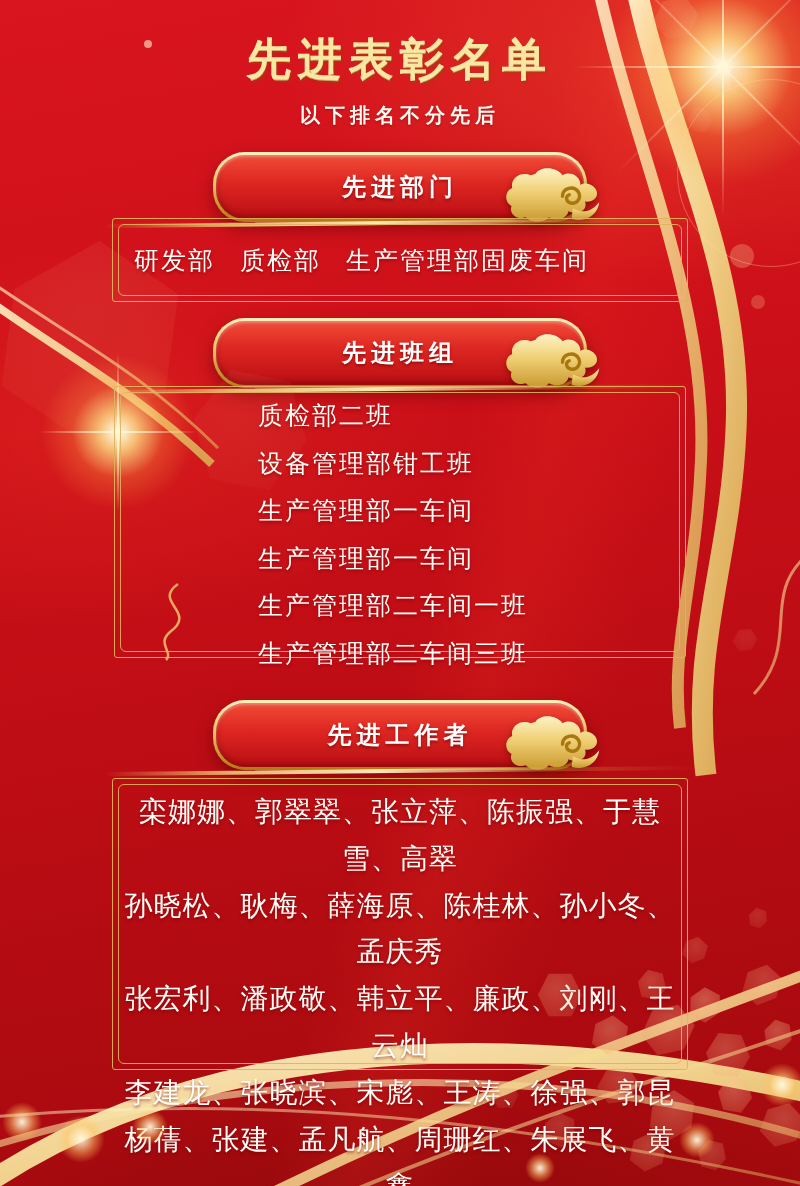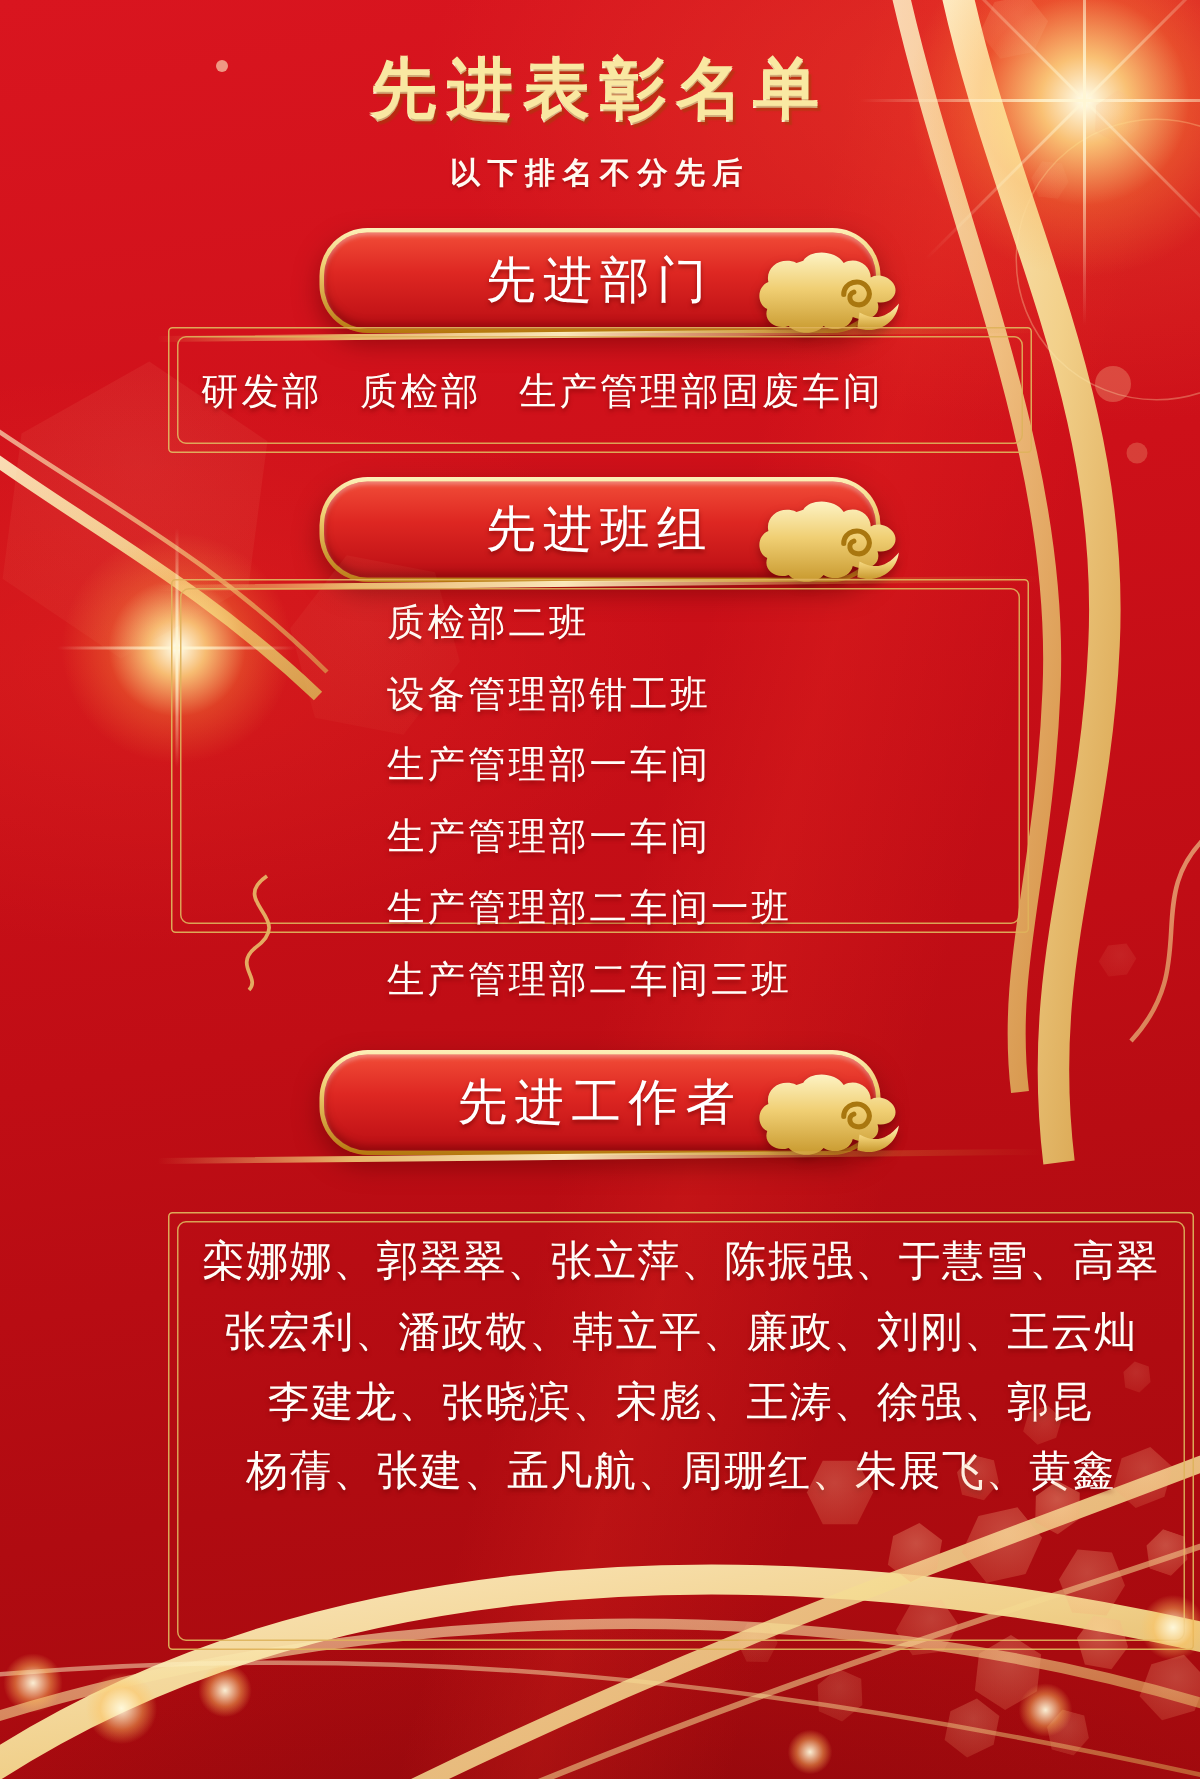--- a/index.html
+++ b/index.html
@@ -34,21 +34,21 @@
     background:linear-gradient(180deg,#fdf0b8 0%,#eecb6e 38%,#b5770e 100%);
     box-shadow:0 7px 16px rgba(90,0,0,.5);
   }
   .banner-inner{
     width:100%;height:100%;border-radius:29px;box-sizing:border-box;
     background:linear-gradient(180deg,#f14c37 0%,#de2722 42%,#bb0e14 100%);
     box-shadow:inset 0 2px 3px rgba(255,255,255,.35), inset 0 -3px 6px rgba(90,0,0,.45);
     display:flex;align-items:center;justify-content:center;
   }
   .banner-text{
-    font-size:33px;color:#ffffff;letter-spacing:5px;font-weight:400;
+    font-size:24px;color:#ffffff;letter-spacing:5px;font-weight:700;
     text-shadow:0 2px 3px rgba(110,0,0,.6);
   }
   .cloud{position:absolute;right:-13px;bottom:-8px;width:99px;height:72px;
     filter:drop-shadow(0 3px 3px rgba(90,0,0,.5));}
   .banner-swish{
     position:absolute;left:-108px;bottom:-3px;width:590px;height:4px;border-radius:3px;
     background:linear-gradient(90deg,transparent 0%,rgba(244,212,122,.85) 22%,rgba(255,242,195,.95) 46%,rgba(212,160,62,.35) 76%,transparent 100%);
     transform:rotate(-.6deg);pointer-events:none;
   }
   
@@ -164,21 +164,21 @@
     </div>
     <svg class="cloud" viewBox="0 0 132 90">
       <use href="#cloud-shape"></use>
       <path fill="url(#cg)" d="M40 20 C26 14 12 24 15 37 C5 41 4 56 14 61 C10 72 22 80 33 76 C40 84 58 84 64 76 C74 82 88 78 90 68 C104 74 116 66 112 55 C124 57 132 47 126 38 C120 30 110 30 106 33 C106 21 92 14 82 20 C74 8 52 8 46 18 Z"></path>
       <path fill="url(#cg)" d="M96 64 C110 72 121 68 131 56 C129 72 114 84 94 78 Z"></path>
       <path d="M82 48 c0 -11 15 -15 21 -6 c5 8 -2 17 -10 15 c-6 -1 -8 -9 -2 -11" fill="none" stroke="#a9770f" stroke-width="4.5" stroke-linecap="round"></path>
     </svg>
     <span class="banner-swish"></span>
   </div>
 
-  <div class="abs gbox" style="left:114px;top:386px;width:572px;height:236px;font-family:Liberation Serif, serif;">
+  <div class="abs gbox" style="left:114px;top:386px;width:572px;height:272px;font-family:Liberation Serif, serif;">
     <div class="team-list">
       <div class="content-text">质检部二班</div>
       <div class="content-text">设备管理部钳工班</div>
       <div class="content-text">生产管理部一车间</div>
       <div class="content-text">生产管理部一车间</div>
       <div class="content-text">生产管理部二车间一班</div>
       <div class="content-text">生产管理部二车间三班</div>
     </div>
   </div>
 
@@ -187,23 +187,24 @@
       <span class="banner-text">先进工作者</span>
     </div>
     <svg class="cloud" viewBox="0 0 132 90">
       <path fill="url(#cg)" d="M40 20 C26 14 12 24 15 37 C5 41 4 56 14 61 C10 72 22 80 33 76 C40 84 58 84 64 76 C74 82 88 78 90 68 C104 74 116 66 112 55 C124 57 132 47 126 38 C120 30 110 30 106 33 C106 21 92 14 82 20 C74 8 52 8 46 18 Z"></path>
       <path fill="url(#cg)" d="M96 64 C110 72 121 68 131 56 C129 72 114 84 94 78 Z"></path>
       <path d="M82 48 c0 -11 15 -15 21 -6 c5 8 -2 17 -10 15 c-6 -1 -8 -9 -2 -11" fill="none" stroke="#a9770f" stroke-width="4.5" stroke-linecap="round"></path>
     </svg>
     <span class="banner-swish"></span>
   </div>
 
-  <div class="abs gbox" style="left:112px;top:808px;width:684px;height:292px;">
+  <div class="abs gbox" style="left:112px;top:778px;width:576px;height:292px;">
     <div class="worker-list">
       <div class="content-text">栾娜娜、郭翠翠、张立萍、陈振强、于慧雪、高翠</div>
+      <div class="content-text">孙晓松、耿梅、薛海原、陈桂林、孙小冬、孟庆秀</div>
       <div class="content-text">张宏利、潘政敬、韩立平、廉政、刘刚、王云灿</div>
       <div class="content-text">李建龙、张晓滨、宋彪、王涛、徐强、郭昆</div>
       <div class="content-text">杨蒨、张建、孟凡航、周珊红、朱展飞、黄鑫</div>
 
     </div>
   </div>
 
   <div id="bokeh" class="abs" style="left:0;top:0;width:800px;height:1186px;pointer-events:none;">
       <span class="hex" style="left: 537px; top: 972px; width: 46px; height: 46px; opacity: 0.3; transform: rotate(0deg);"></span>
       <span class="hex" style="left: 591px; top: 1016px; width: 38px; height: 38px; opacity: 0.36; transform: rotate(37deg);"></span>

